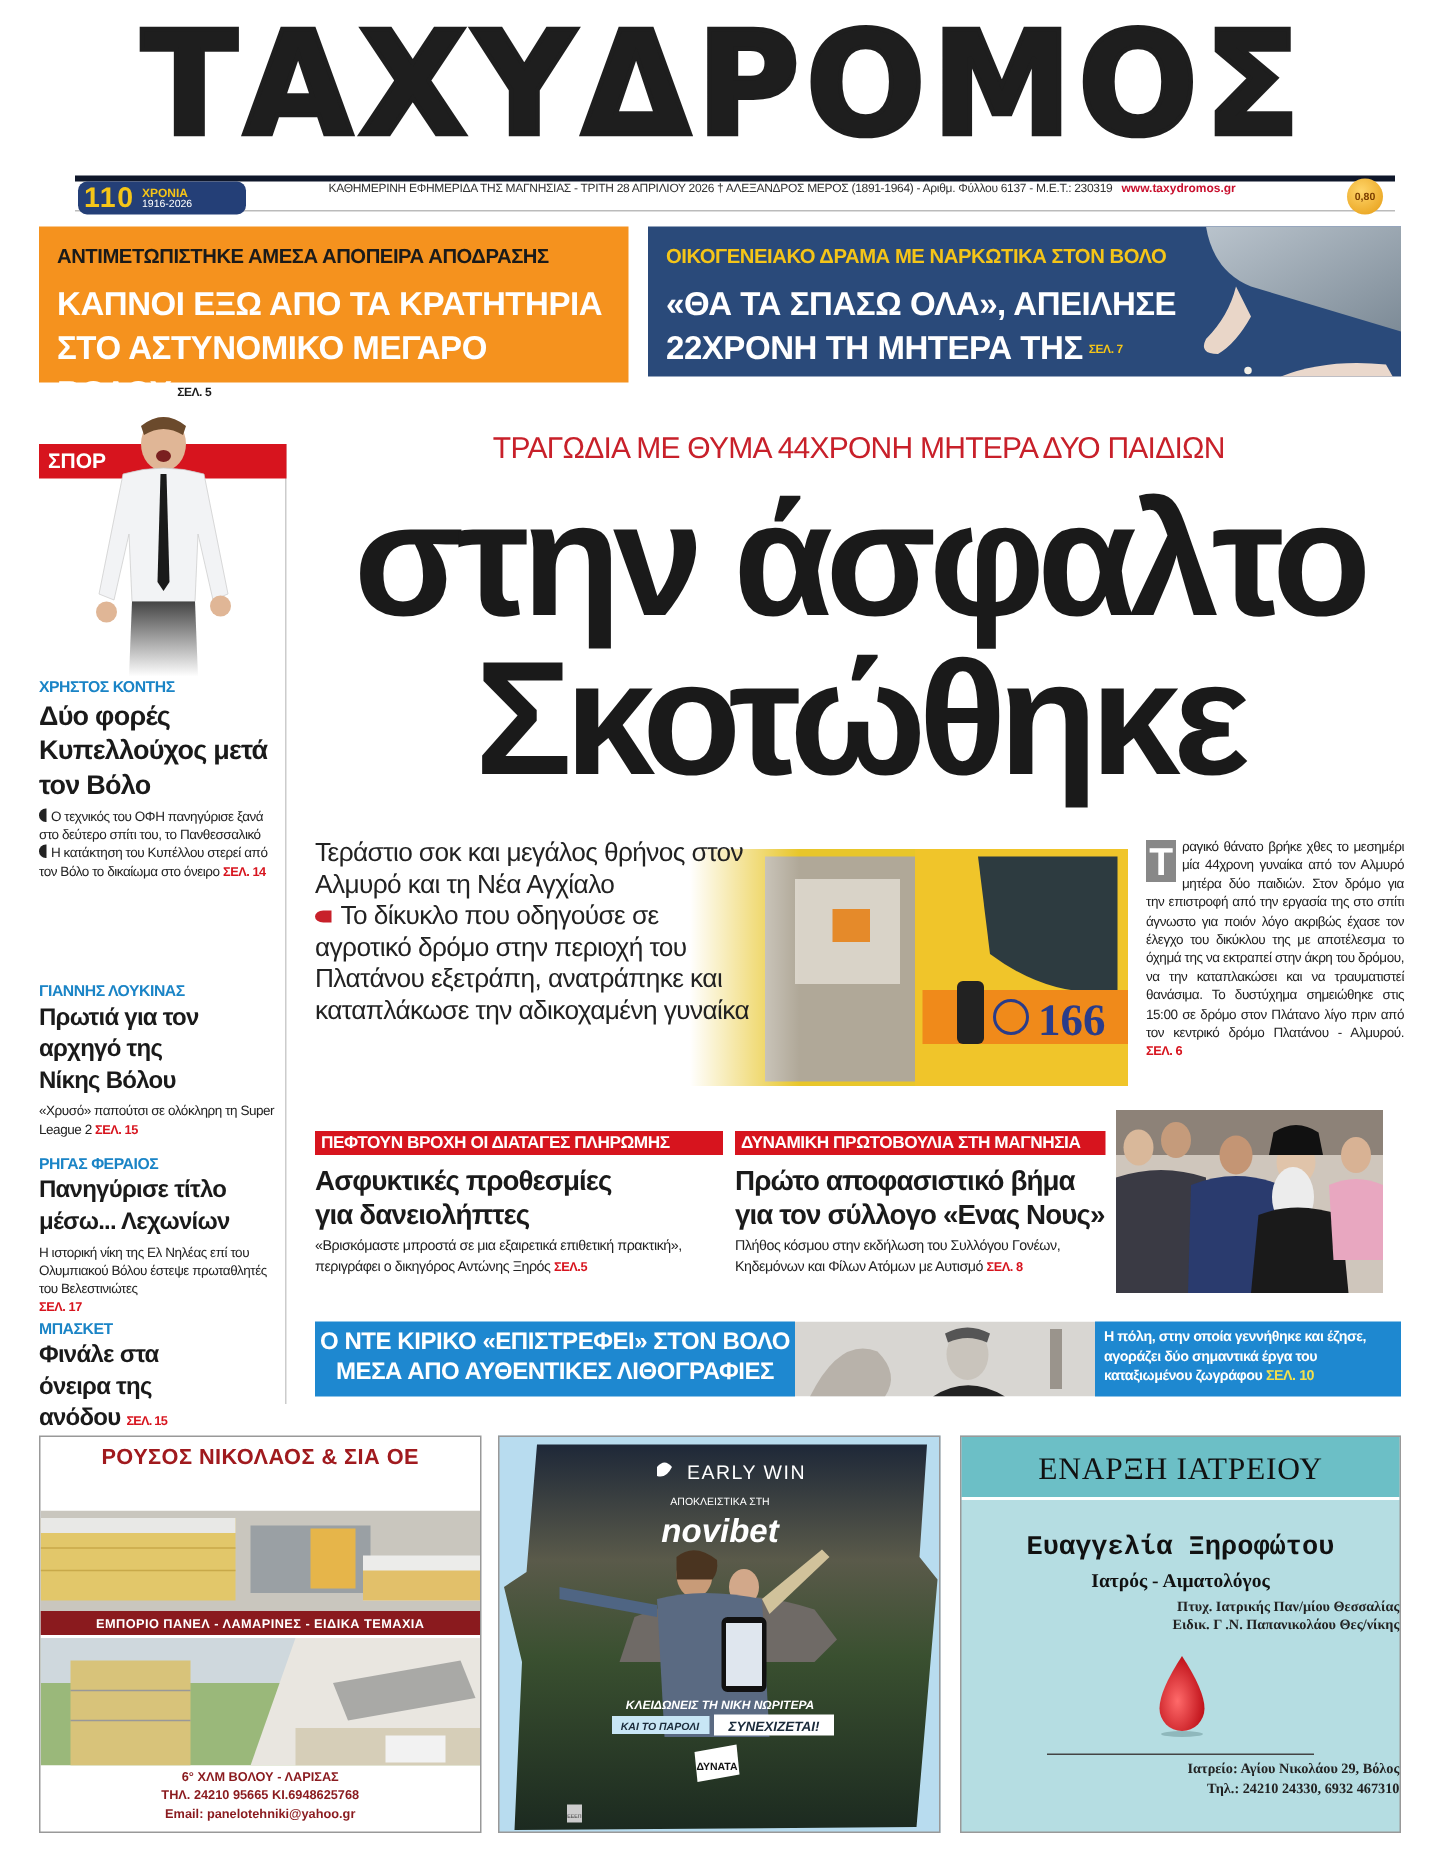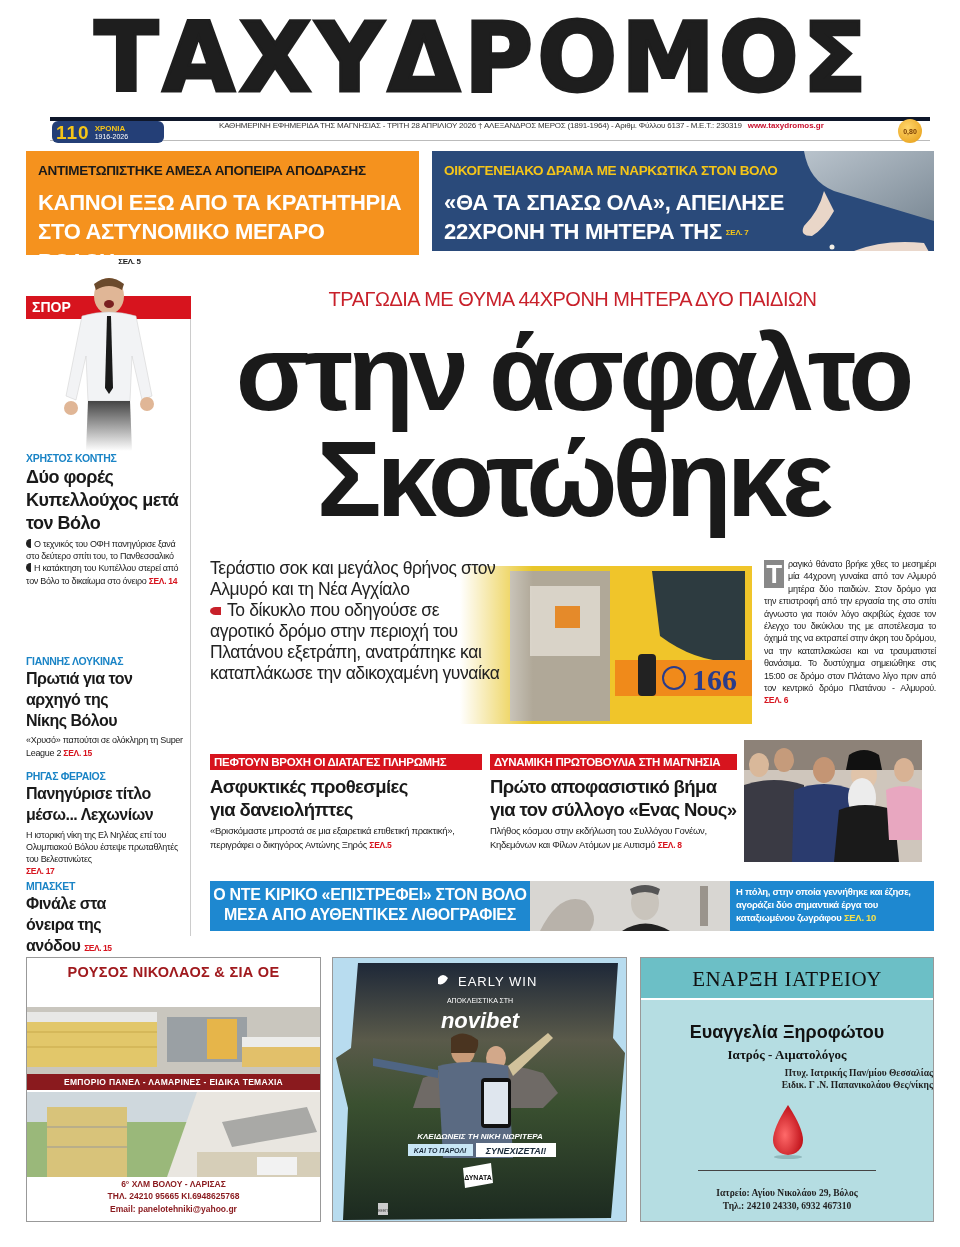--- a/index.html
+++ b/index.html
@@ -71,25 +71,25 @@
 
   
   .ad { top: 957px; height: 265px; border: 1px solid #999; overflow: hidden; }
   .ad1 { left: 26px; width: 295px; background: #fff; }
   .ad1 .title { color: #a01a1e; font-weight: bold; font-size: 14.5px; text-align: center; line-height: 1.22; margin-top: 6px; letter-spacing: 0.3px; }
   .ad1 .band { position: absolute; left: 0; top: 116px; width: 100%; height: 16px; background: #8a1a1e; color: #fff; font-weight: bold; font-size: 8.5px; text-align: center; line-height: 16px; letter-spacing: 0.3px; }
   .ad1 .footer { position: absolute; left: 0; bottom: 6px; width: 100%; text-align: center; color: #8a1a1e; font-weight: bold; font-size: 8.5px; line-height: 1.45; }
   .ad2 { left: 332px; width: 295px; background: #b8dcef; }
   .ad3 { left: 640px; width: 294px; background: #b5dde2; }
   .ad3 .hdr { height: 42px; background: #6cbfc6; text-align: center; font-family: "Liberation Serif", serif; font-size: 21px; line-height: 42px; color: #111; letter-spacing: 0.5px; border-bottom: 2px solid #fff; }
-  .ad3 .name { font-family: Liberation Sans, sans-serif; font-size: 18px; text-align: center; margin-top: 22px; color: #111; font-weight: bold; }
+  .ad3 .name { font-family: Liberation Mono, monospace; font-size: 18px; text-align: center; margin-top: 22px; color: #111; font-weight: bold; }
   .ad3 .role { font-family: "Liberation Serif", serif; font-size: 13px; text-align: center; margin-top: 4px; font-weight: bold; color: #111; }
   .ad3 .cred { font-family: "Liberation Serif", serif; font-size: 9.5px; text-align: right; margin-top: 4px; line-height: 1.3; font-weight: bold; color: #222; }
   .ad3 .line { width: 178px; height: 1px; background: #444; margin: 0 auto; }
-  .ad3 .addr { font-family: "Liberation Serif", serif; font-size: 9.5px; text-align: center; line-height: 1.4; font-weight: bold; color: #222; margin-top: 16px; }
+  .ad3 .addr { font-family: "Liberation Serif", serif; font-size: 9.5px; text-align: right; line-height: 1.4; font-weight: bold; color: #222; margin-top: 4px; }
 </style>
 </head>
 <body>
 
 <div class="abs masthead">
   <span class="masthead-title">ΤΑΧΥΔΡΟΜΟΣ</span>
 </div>
 
 <div class="abs infobar">
   <div class="years-badge">

